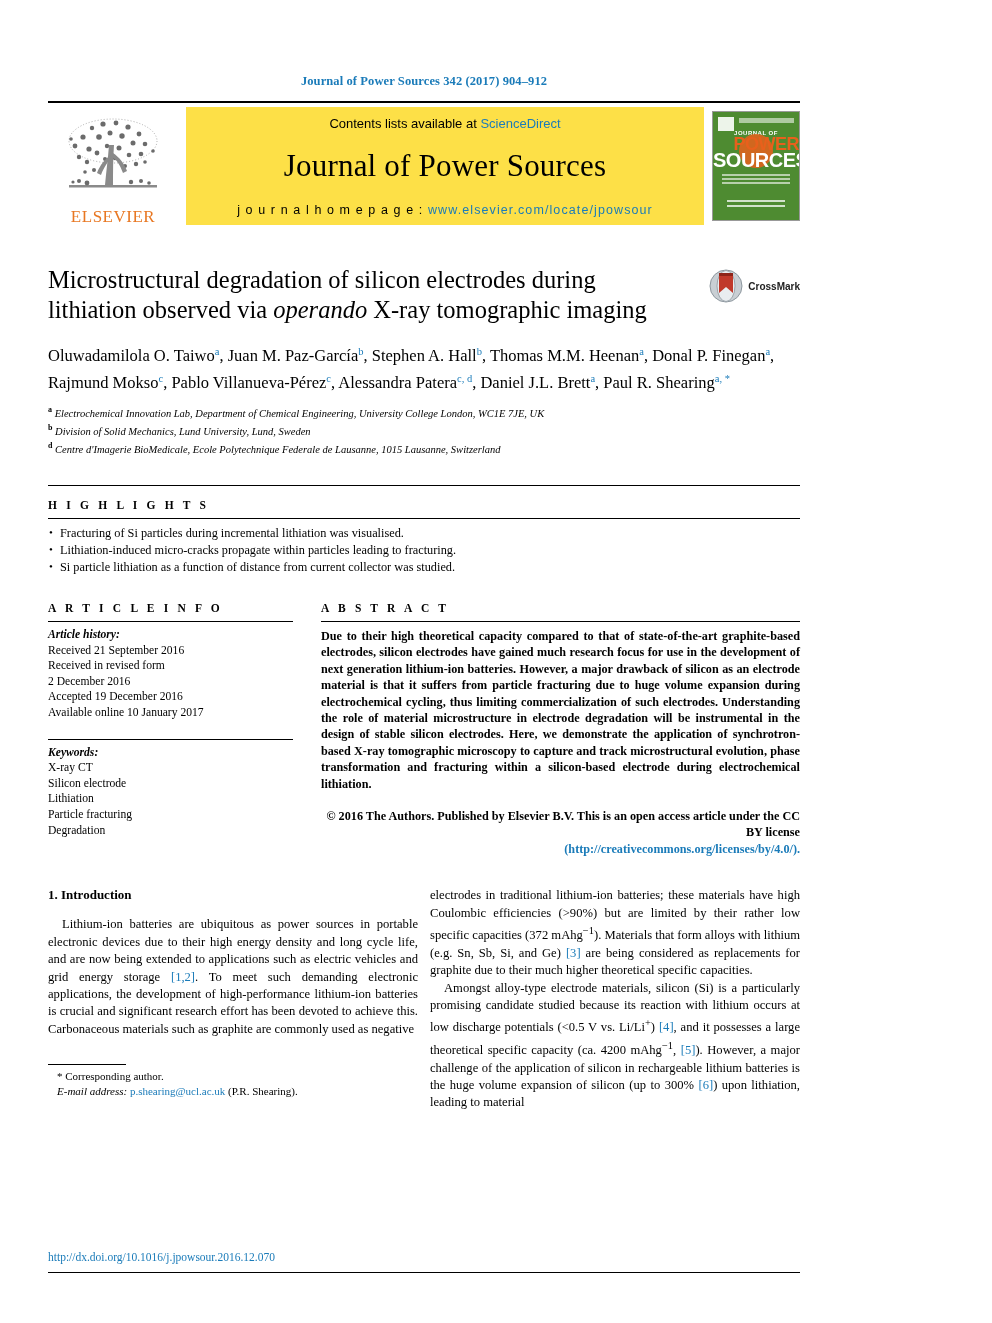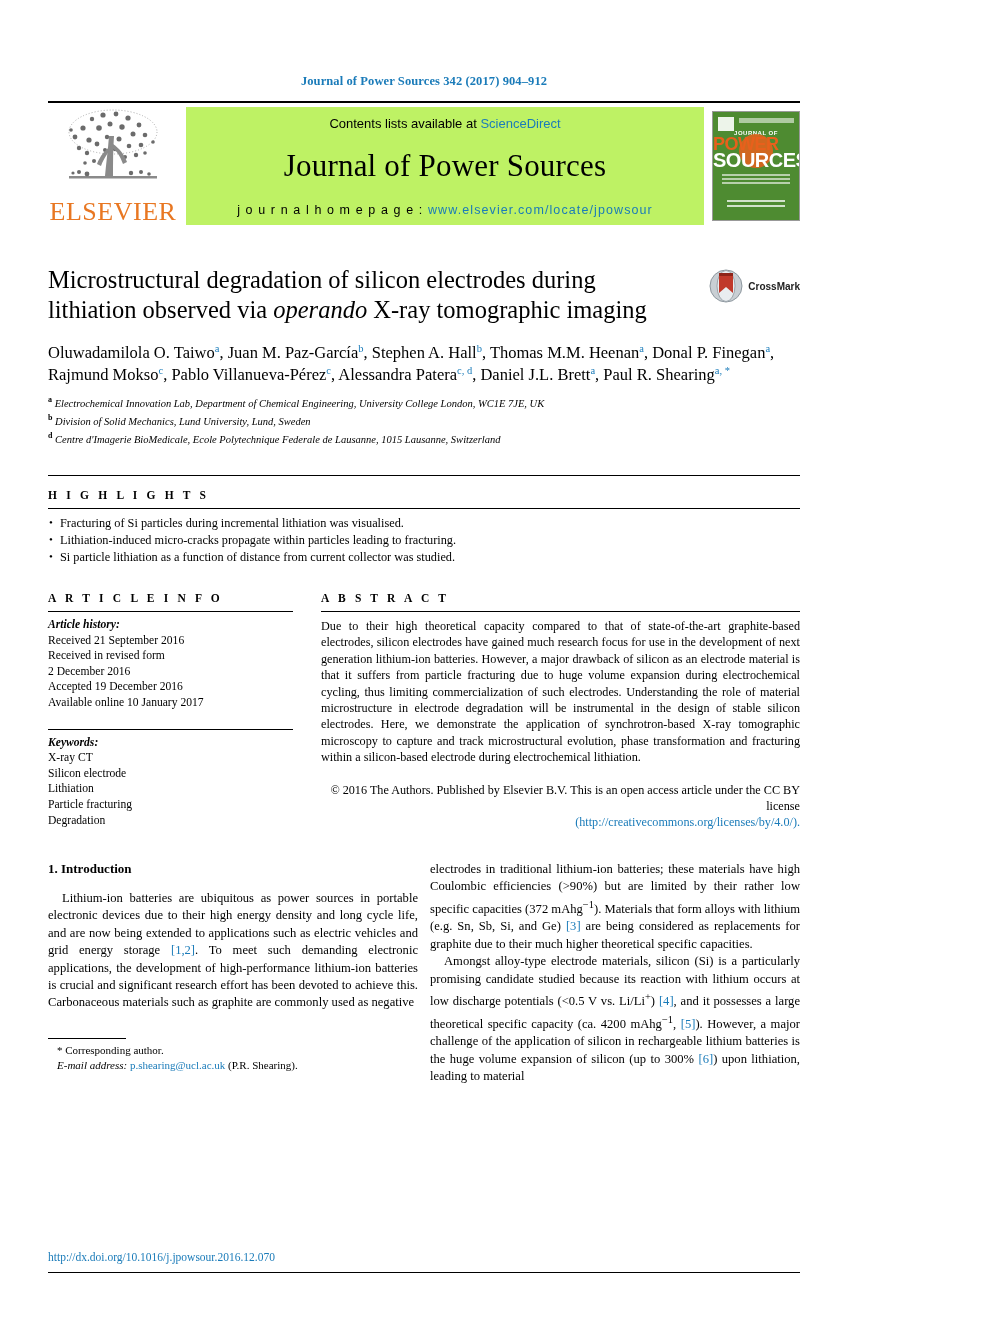--- a/index.html
+++ b/index.html
@@ -48,28 +48,28 @@
     display: flex;
     flex-direction: column;
     align-items: center;
     justify-content: flex-end;
     padding-bottom: 4px;
   }
   .tree-svg { display:block; }
   .elsevier-word {
     font-family: "Liberation Serif", serif;
     color: #e87722;
-    font-size: 26px;
+    font-size: 17px;
     letter-spacing: 0.5px;
     line-height: 1;
     margin-top: 1px;
   }
   .masthead-center {
     flex: 1 1 auto;
-    background: #bef264;
+    background: #fde047;
     margin: 4px 8px 4px 8px;
     display: flex;
     flex-direction: column;
     justify-content: center;
     align-items: center;
     position: relative;
   }
   .contents-line {
     font-size: 13px;
     font-family: "Liberation Sans", sans-serif;
@@ -112,21 +112,21 @@
     height: 5px; background: rgba(255,255,255,.55);
   }
   .cv-journal {
     position: absolute; top: 18px; left: 0; right: 0;
     text-align: center; color: #fff;
     font-family: "Liberation Sans", sans-serif;
     font-size: 6px; letter-spacing: .5px; font-weight: bold;
   }
   .cv-power {
     position: absolute; top: 24px; left: 0; right: 0;
-    text-align: left; color: #e8601c;
+    text-align: right; color: #e8601c;
     font-family: "Liberation Sans", sans-serif;
     font-size: 18px; font-weight: bold; letter-spacing: -0.5px;
     line-height: 17px;
   }
   .cv-sources {
     position: absolute; top: 41px; left: 0; right: 0;
     text-align: right; color: #ffffff;
     font-family: "Liberation Sans", sans-serif;
     font-size: 20px; font-weight: bold; letter-spacing: -0.5px;
     line-height: 15px;
@@ -178,21 +178,21 @@
     font-size: 10px;
     font-weight: bold;
     color: #222;
   }
 
   
   .authors {
     margin-top: 14px;
     font-family: "Liberation Serif", serif;
     font-size: 16.5px;
-    line-height: 18px;
+    line-height: 23px;
   }
   .authors sup { color: #1a7bb9; font-size: 10.5px; vertical-align: super; }
   .authors sup.star { color: #1a7bb9; }
 
   .affiliations {
     margin-top: 9px;
     font-family: "Liberation Serif", serif;
     font-style: italic;
     font-size: 10.5px;
     line-height: 14.5px;
@@ -246,20 +246,21 @@
   .info-body .it { font-style: italic; font-weight: bold; }
   .info-gap { height: 12px; }
   .kw-rule { border-top: 1.2px solid #000; margin: 6px 0 0 0; }
 
   .abs-body {
     font-family: "Liberation Serif", serif;
     font-size: 12.2px;
     line-height: 16.4px;
     text-align: justify;
     padding-top: 6px;
+    font-weight: bold;
   }
   .abs-copy {
     margin-top: 10px;
     text-align: right;
   }
   .abs-copy .lic { color: #1a7bb9; }
 
   
   .body-cols {
     margin-top: 30px;

